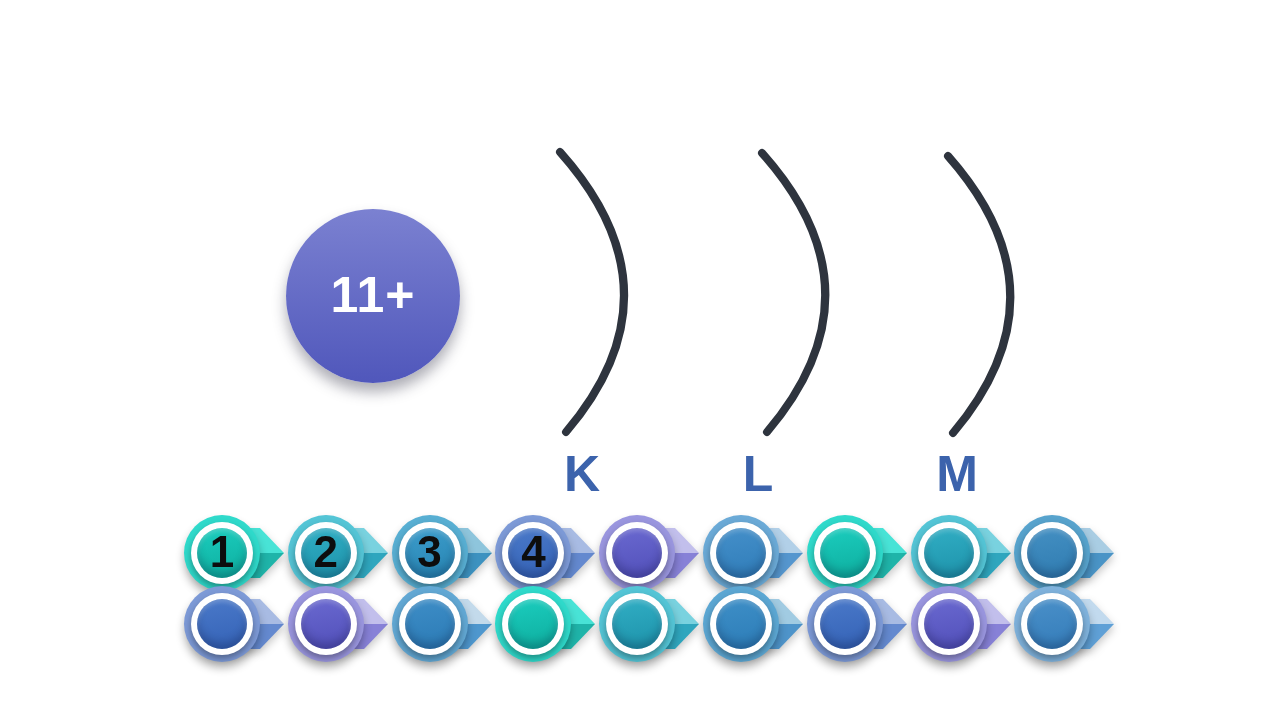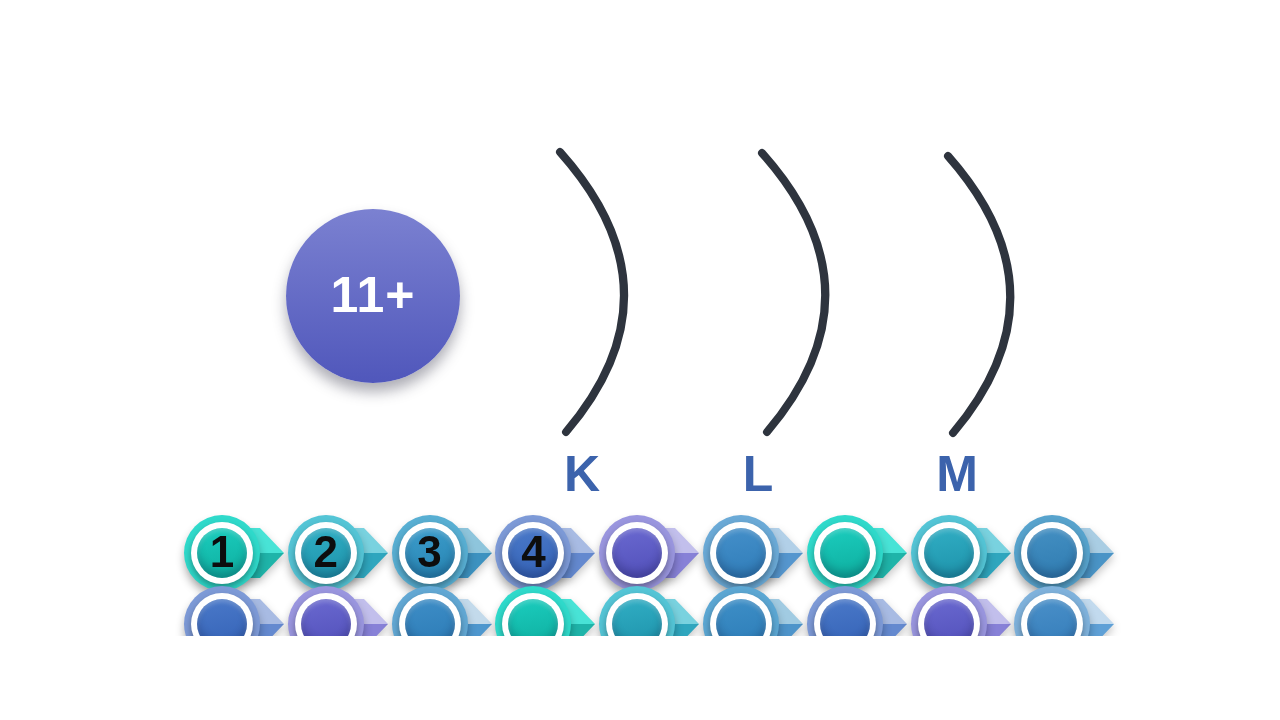--- a/index.html
+++ b/index.html
@@ -1,17 +1,17 @@
 <!DOCTYPE html>
 <html><head>
 <meta charset="utf-8">
 <style>
   html,body { margin:0; padding:0; background:#ffffff; }
   .slide {
-    position:relative; width:1280px; height:636px; background:#ffffff;
+    position:relative; width:1280px; height:720px; background:#ffffff;
     overflow:hidden; font-family:"Liberation Sans", sans-serif;
   }
   
   .nucleus {
     position:absolute; border-radius:50%;
     display:flex; align-items:center; justify-content:center;
     box-shadow:0 9px 14px rgba(50,50,70,0.40);
   }
   .nucleus-label {
     font-weight:bold; font-size:50px; letter-spacing:1px; line-height:1;

